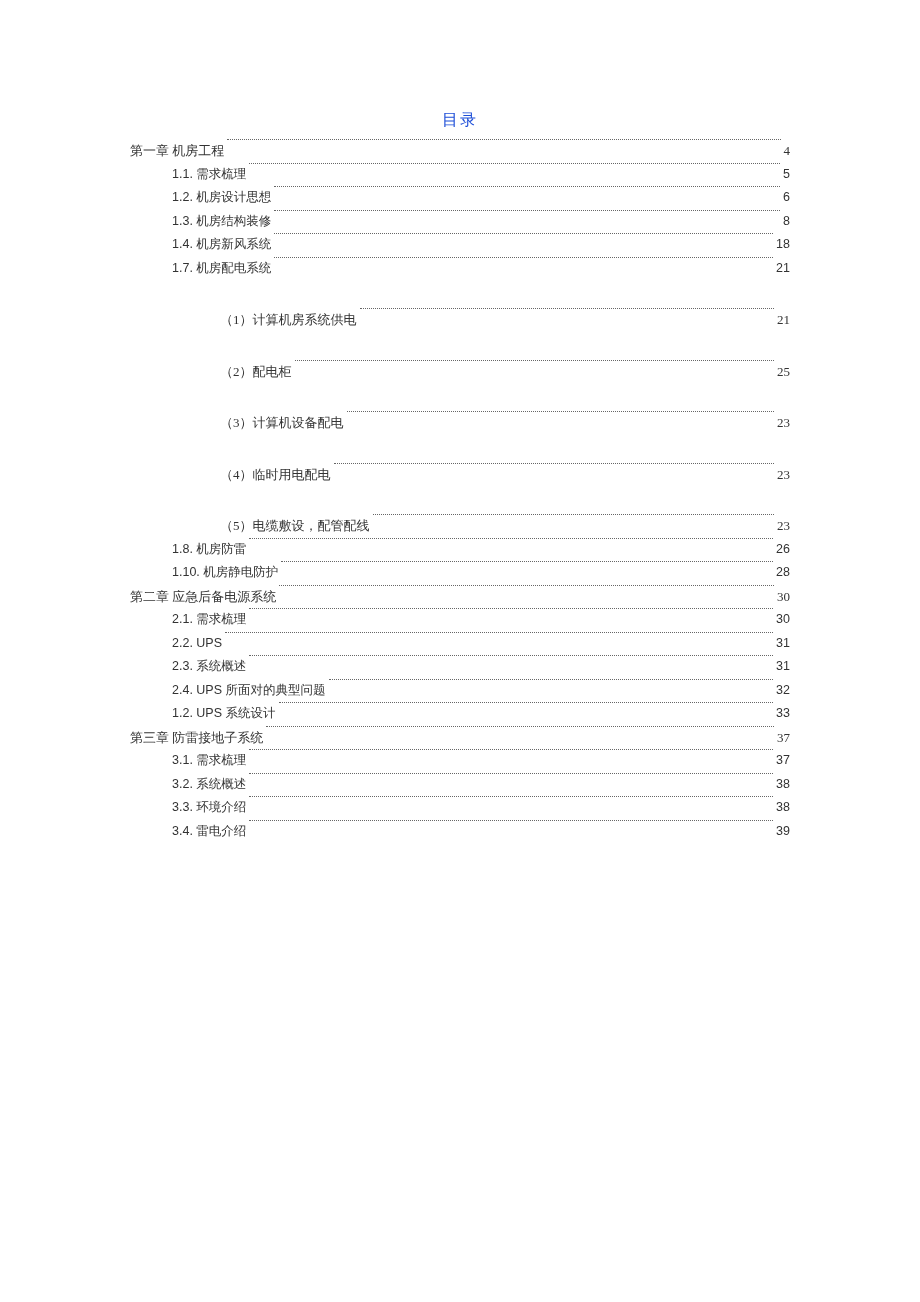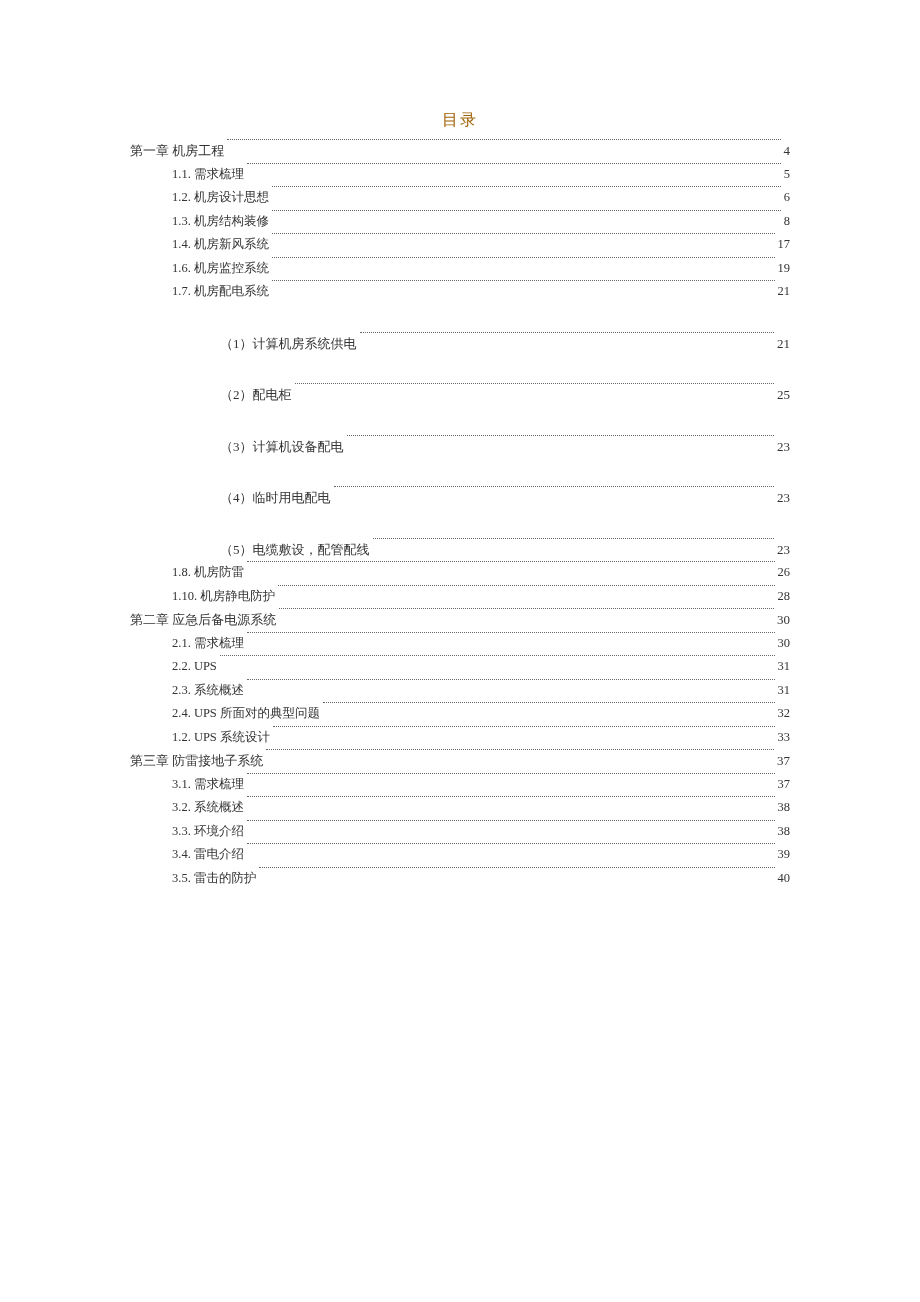--- a/index.html
+++ b/index.html
@@ -12,21 +12,21 @@
       font-family: "SimSun", "宋体", serif;
       width: 920px;
       height: 1302px;
       padding: 110px 130px 0 130px;
       color: #000;
     }
     .toc-title {
       text-align: center;
       font-size: 16px;
       font-family: "SimSun", "宋体", serif;
-      color: #a16207;
+      color: #1d4ed8;
       margin-bottom: 8px;
       letter-spacing: 2px;
     }
     .toc-line {
       display: flex;
       align-items: flex-start;
       font-size: 13px;
       line-height: 23.5px;
       white-space: nowrap;
       color: #333;
@@ -52,21 +52,20 @@
       font-family: "Microsoft YaHei", "SimHei", sans-serif;
       font-size: 12.5px;
     }
     .level-3 {
       padding-left: 90px;
       font-family: "SimSun", "宋体", serif;
       margin-top: 28px;
     }
     .level-2 .label, .level-2 .page {
       font-weight: 400;
-      font-family: Liberation Serif, serif;
     }
   </style>
 </head>
 <body>
 
 <div class="toc-title">目录</div>
 
 <div id="toc-container">
     <div class="toc-line level-1">
       <span class="label">第一章 机房工程</span>
@@ -84,26 +83,21 @@
       <span class="page">6</span>
     </div>
     <div class="toc-line level-2">
       <span class="label">1.3. 机房结构装修</span>
       <span class="dots"></span>
       <span class="page">8</span>
     </div>
     <div class="toc-line level-2">
       <span class="label">1.4. 机房新风系统</span>
       <span class="dots"></span>
-      <span class="page">17</span>
-    </div>
-    <div class="toc-line level-2">
-      <span class="label">1.6. 机房监控系统</span>
-      <span class="dots"></span>
-      <span class="page">19</span>
+      <span class="page">18</span>
     </div>
     <div class="toc-line level-2">
       <span class="label">1.7. 机房配电系统</span>
       <span class="dots"></span>
       <span class="page">21</span>
     </div>
     <div class="toc-line level-3">
       <span class="label">（1）计算机房系统供电</span>
       <span class="dots"></span>
       <span class="page">21</span>
@@ -186,18 +180,13 @@
     <div class="toc-line level-2">
       <span class="label">3.3. 环境介绍</span>
       <span class="dots"></span>
       <span class="page">38</span>
     </div>
     <div class="toc-line level-2">
       <span class="label">3.4. 雷电介绍</span>
       <span class="dots"></span>
       <span class="page">39</span>
     </div>
-    <div class="toc-line level-2">
-      <span class="label">3.5. 雷击的防护</span>
-      <span class="dots"></span>
-      <span class="page">40</span>
-    </div>
   </div>
 
 </body></html>

